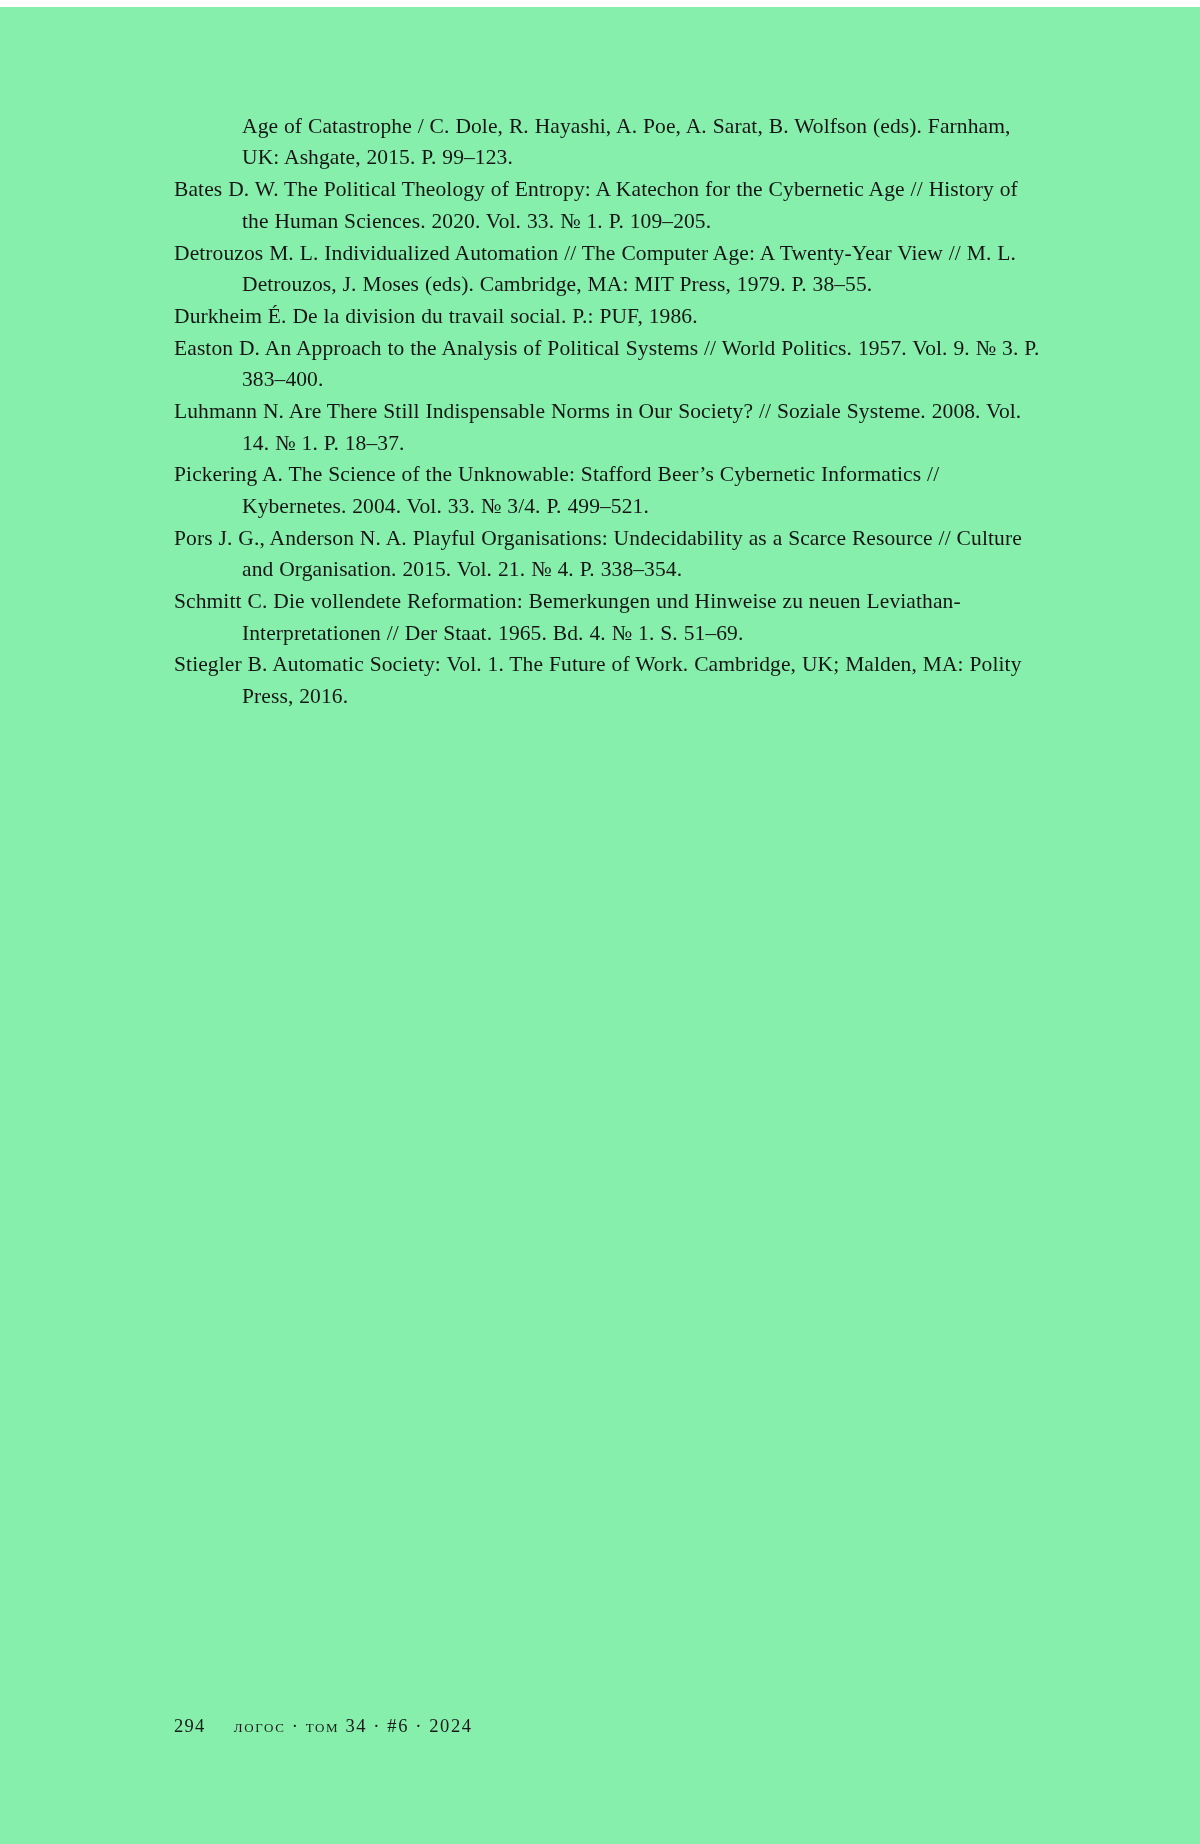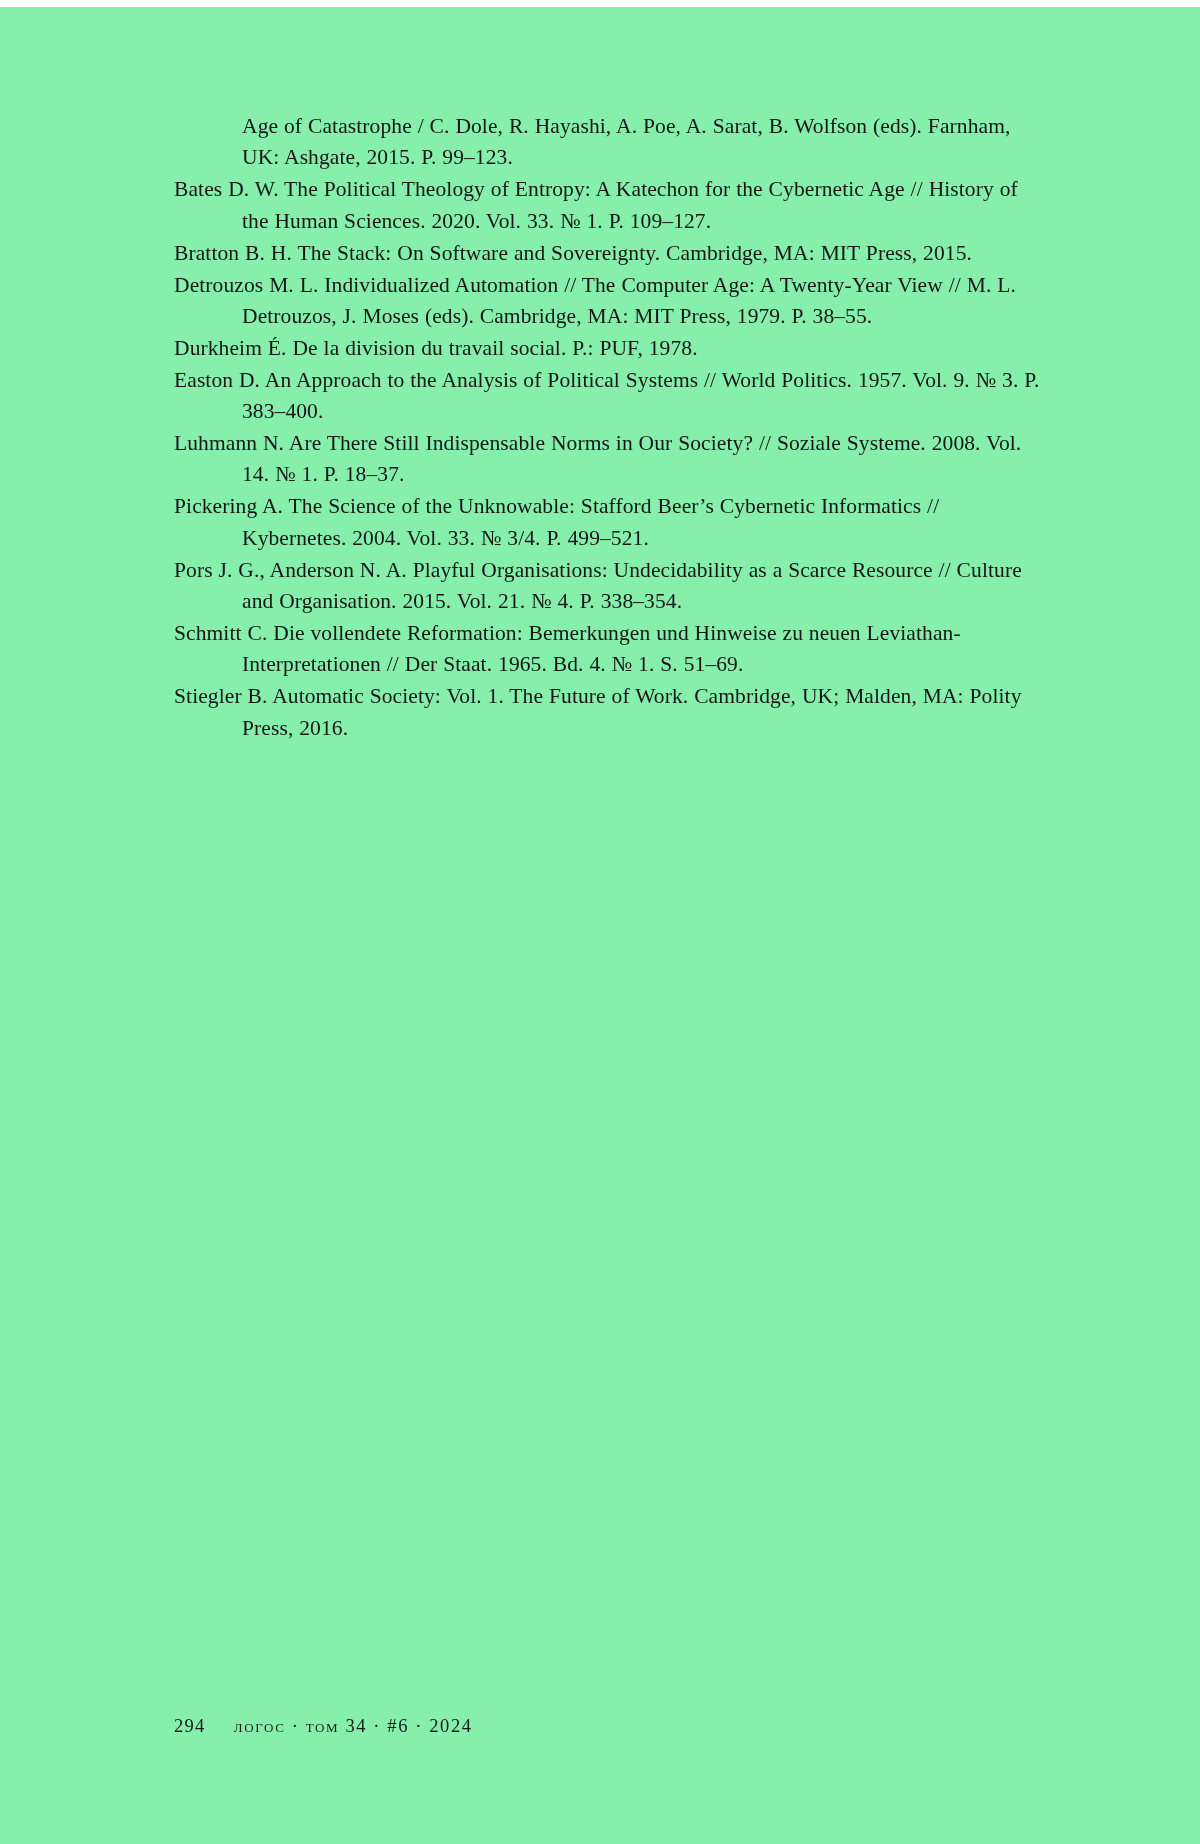--- a/index.html
+++ b/index.html
@@ -61,24 +61,23 @@
     width: 16px;
   }
 </style>
 </head>
 <body>
 
 <div class="page">
 
   <div class="bib-list">
     <p class="bib-entry cont">Age of Catastrophe / C. Dole, R. Hayashi, A. Poe, A. Sarat, B. Wolfson (eds). Farnham, UK: Ashgate, 2015. P. 99–123.</p>
-    <p class="bib-entry">Bates D. W. The Political Theology of Entropy: A Katechon for the Cybernetic Age // History of the Human Sciences. 2020. Vol. 33. № 1. P. 109–127.</p>
-    <p class="bib-entry">Bratton B. H. The Stack: On Software and Sovereignty. Cambridge, MA: MIT Press, 2015.</p>
+    <p class="bib-entry">Bates D. W. The Political Theology of Entropy: A Katechon for the Cybernetic Age // History of the Human Sciences. 2020. Vol. 33. № 1. P. 109–205.</p>
     <p class="bib-entry">Detrouzos M. L. Individualized Automation // The Computer Age: A Twenty-Year View // M. L. Detrouzos, J. Moses (eds). Cambridge, MA: MIT Press, 1979. P. 38–55.</p>
-    <p class="bib-entry">Durkheim É. De la division du travail social. P.: PUF, 1978.</p>
+    <p class="bib-entry">Durkheim É. De la division du travail social. P.: PUF, 1986.</p>
     <p class="bib-entry">Easton D. An Approach to the Analysis of Political Systems // World Politics. 1957. Vol. 9. № 3. P. 383–400.</p>
     <p class="bib-entry">Luhmann N. Are There Still Indispensable Norms in Our Society? // Soziale Systeme. 2008. Vol. 14. № 1. P. 18–37.</p>
     <p class="bib-entry">Pickering A. The Science of the Unknowable: Stafford Beer’s Cybernetic Informatics // Kybernetes. 2004. Vol. 33. № 3/4. P. 499–521.</p>
     <p class="bib-entry">Pors J. G., Anderson N. A. Playful Organisations: Undecidability as a Scarce Resource // Culture and Organisation. 2015. Vol. 21. № 4. P. 338–354.</p>
     <p class="bib-entry">Schmitt C. Die vollendete Reformation: Bemerkungen und Hinweise zu neuen Leviathan-Interpretationen // Der Staat. 1965. Bd. 4. № 1. S. 51–69.</p>
     <p class="bib-entry">Stiegler B. Automatic Society: Vol. 1. The Future of Work. Cambridge, UK; Malden, MA: Polity Press, 2016.</p>
   </div>
 
   <div class="footer">
     <span class="pageno">294</span>

